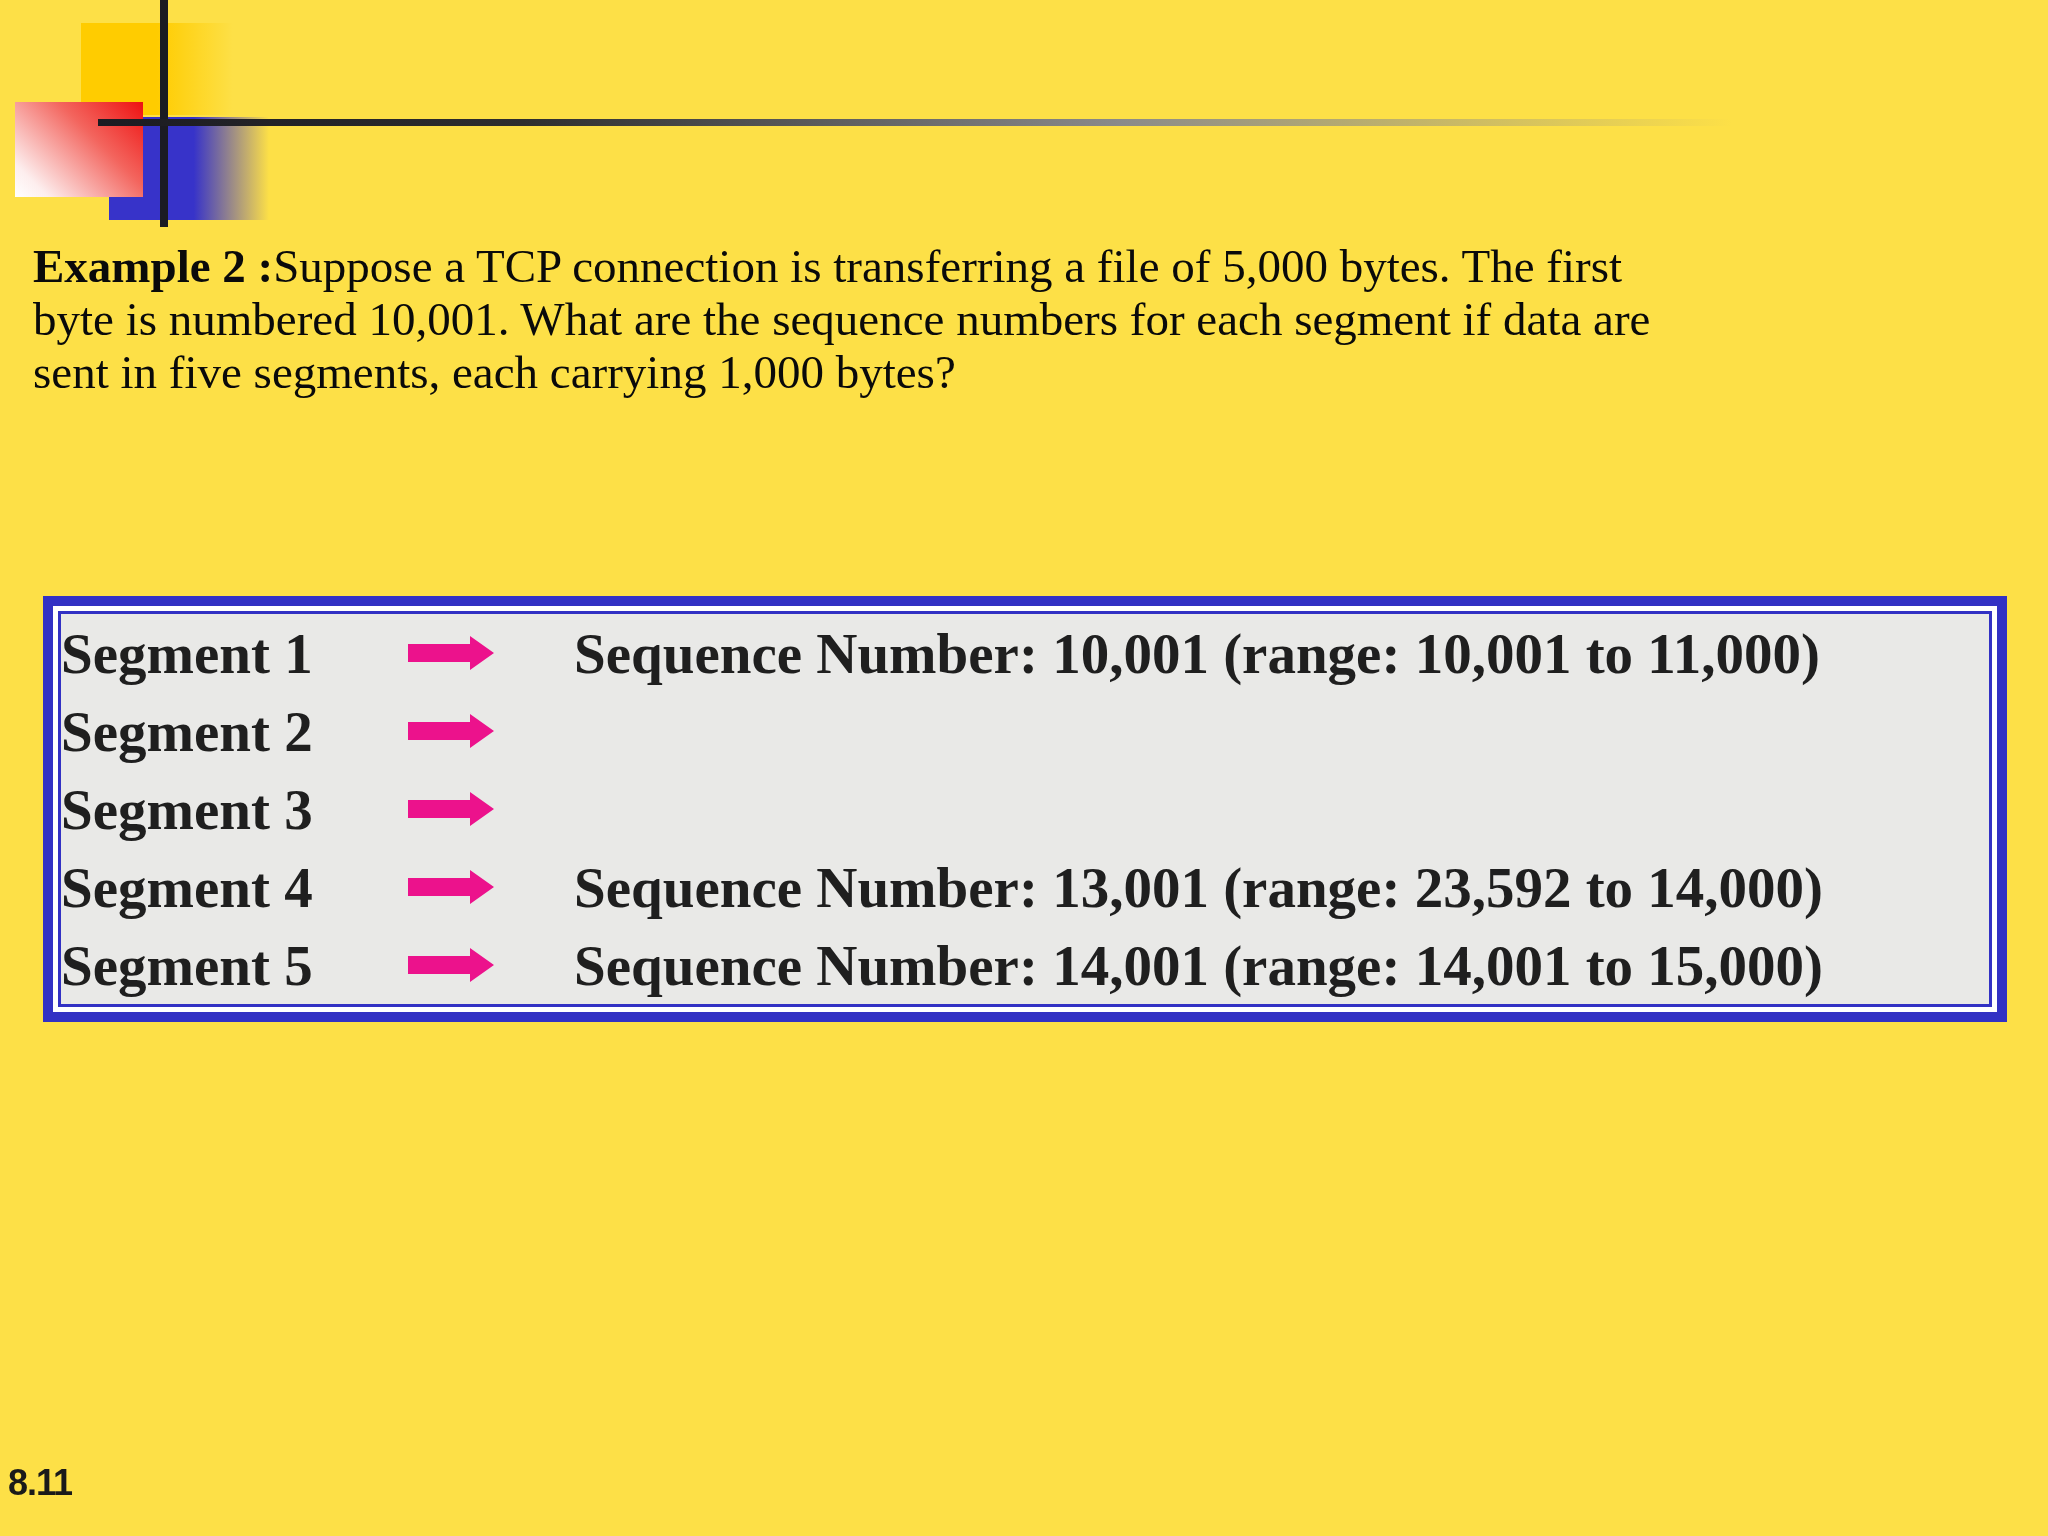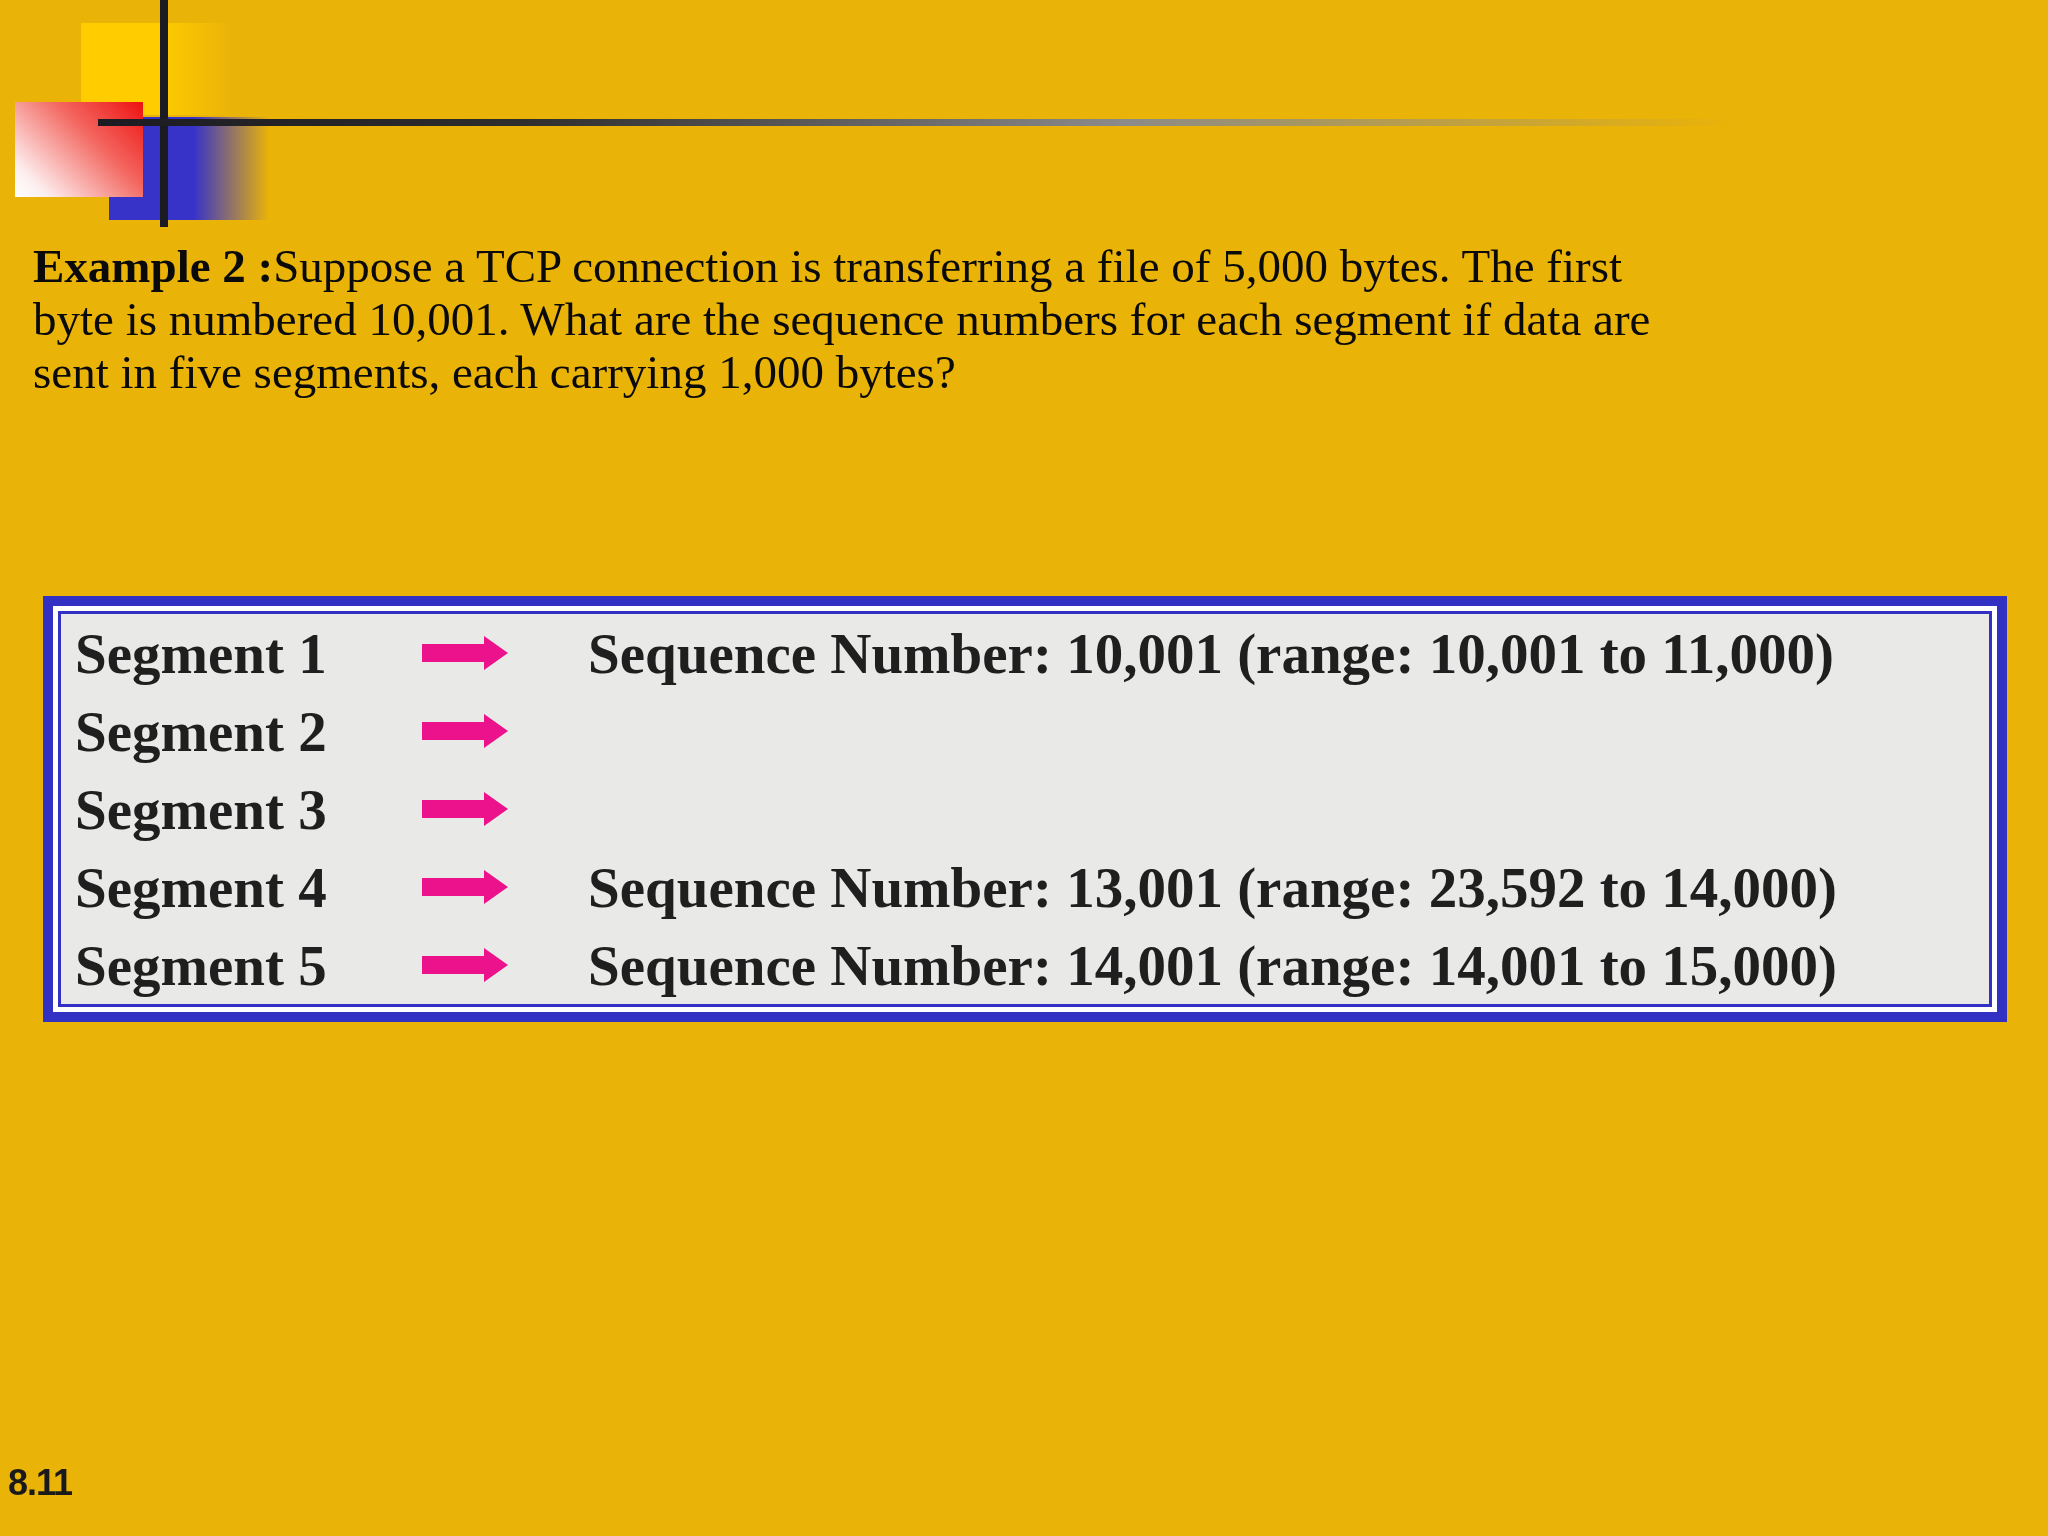--- a/index.html
+++ b/index.html
@@ -12,21 +12,21 @@
     --deco-yellow: #FFCC00;
     --deco-blue: #3733C9;
     --deco-red: #EE1111;
     --line-dark: #1B1B22;
   }
 
   .slide {
     position: relative;
     width: 2048px;
     height: 1536px;
-    background: #eab308;
+    background: #fde047;
     overflow: hidden;
     font-family: "Liberation Serif", "DejaVu Serif", serif;
     color: #111;
     text-decoration: underline;
   }
 
   
   .deco-yellow {
     position: absolute; left: 81px; top: 23px; width: 152px; height: 92px;
     background: linear-gradient(to right,
@@ -64,21 +64,20 @@
   .answer-box {
     position: absolute; left: 43px; top: 596px; width: 1964px; height: 426px;
     border: 10px solid var(--border-blue);
     background: #ffffff;
   }
   .answer-box-inner {
     position: absolute; left: 5px; top: 5px; right: 5px; bottom: 5px;
     border: 3px solid var(--border-blue);
     background: var(--box-bg);
     display: flex; flex-direction: column; justify-content: center;
-    padding-left: 14px;
     overflow: hidden;
   }
   .seg-row {
     height: 78px;
     display: flex; align-items: center;
     font-weight: bold; font-size: 57px; color: #1f1f1f;
     white-space: nowrap;
   }
   .seg-label { width: 347px; flex: 0 0 347px; }
   .seg-arrow { width: 86px; height: 34px; flex: 0 0 86px; margin-right: 80px; display: block; }

